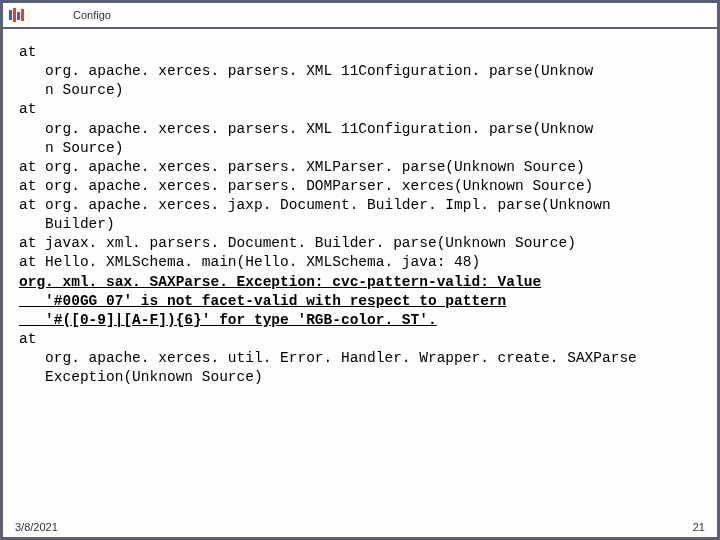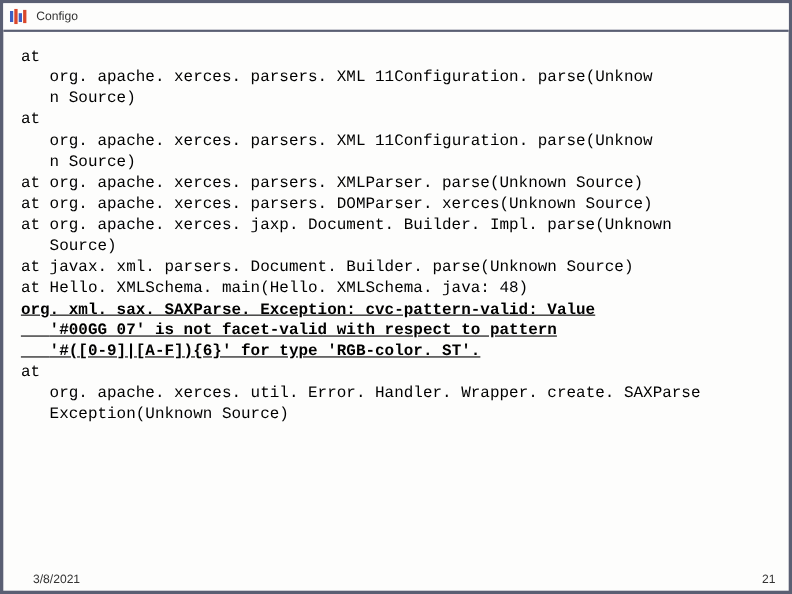--- a/index.html
+++ b/index.html
@@ -19,20 +19,21 @@
     display: flex;
     flex-direction: column;
   }
   .header {
     height: 26px;
     border-bottom: 2px solid #5a5f73;
     display: flex;
     align-items: center;
     padding: 0 6px;
     background: #fdfdfc;
+    gap: 40px;
   }
   .logo {
     width: 18px;
     height: 14px;
     margin-right: 6px;
   }
   .logo svg { display: block; }
   .brand {
     font-size: 11px;
     color: #333;
@@ -65,21 +66,20 @@
   .trace .bold { font-weight: bold; text-decoration: underline; }
   .footer {
     position: absolute;
     bottom: 4px;
     left: 12px;
     right: 12px;
     display: flex;
     justify-content: space-between;
     font-size: 11px;
     color: #333;
-    margin-left: 15px;
   }
 </style>
 </head>
 <body>
 
 <div class="slide">
 
   <div class="header">
     <span class="logo">
       <svg width="18" height="14" viewBox="0 0 18 14">
@@ -96,21 +96,21 @@
   <div class="body">
     <div class="trace"><span>at</span>
 <span>   org. apache. xerces. parsers. XML 11Configuration. parse(Unknow</span>
 <span>   n Source)</span>
 <span>at</span>
 <span>   org. apache. xerces. parsers. XML 11Configuration. parse(Unknow</span>
 <span>   n Source)</span>
 <span>at org. apache. xerces. parsers. XMLParser. parse(Unknown Source)</span>
 <span>at org. apache. xerces. parsers. DOMParser. xerces(Unknown Source)</span>
 <span>at org. apache. xerces. jaxp. Document. Builder. Impl. parse(Unknown</span>
-<span>   Source)</span>
+<span>   Builder)</span>
 <span>at javax. xml. parsers. Document. Builder. parse(Unknown Source)</span>
 <span>at Hello. XMLSchema. main(Hello. XMLSchema. java: 48)</span>
 <span class="bold">org. xml. sax. SAXParse. Exception: cvc-pattern-valid: Value</span>
 <span class="bold">   '#00GG 07' is not facet-valid with respect to pattern</span>
 <span class="bold">   '#([0-9]|[A-F]){6}' for type 'RGB-color. ST'.</span>
 <span>at</span>
 <span>   org. apache. xerces. util. Error. Handler. Wrapper. create. SAXParse</span>
 <span>   Exception(Unknown Source)</span></div>
   </div>
 

